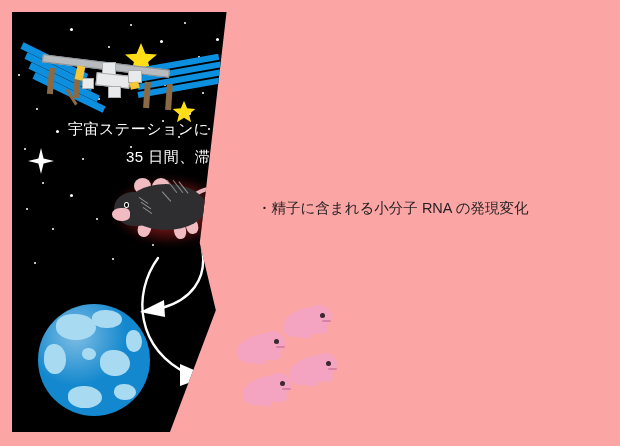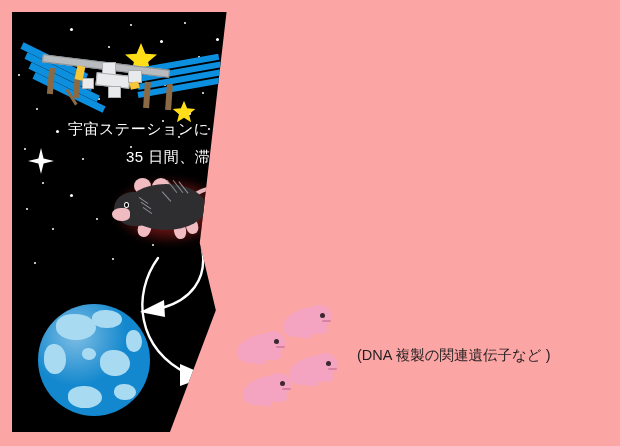--- a/index.html
+++ b/index.html
@@ -336,19 +336,19 @@
       <div class="pup-head"></div>
       <div class="pup-limb" style="left:14px; top:24px; width:16px; height:9px; transform:rotate(18deg);"></div>
       <div class="pup-limb" style="left:32px; top:21px; width:14px; height:8px; transform:rotate(-12deg);"></div>
       <div class="pup-eye" style="left:38px; top:8px;"></div>
       <div class="pup-mouth" style="left:40px; top:15px;"></div>
     </div>
 
   </div>
 
   <div class="finding-block" style="left:257px; top:196px;">
+    <div class="finding-line">・精子に含まれる小分子 RNA の発現変化</div>
   </div>
 
   <div class="finding-block" style="left:321px; top:343px;">
-    <div class="finding-line indent-1">(DNA 複製の関連遺伝子など )</div>
   </div>
 
 </div>
 
 </body></html>

